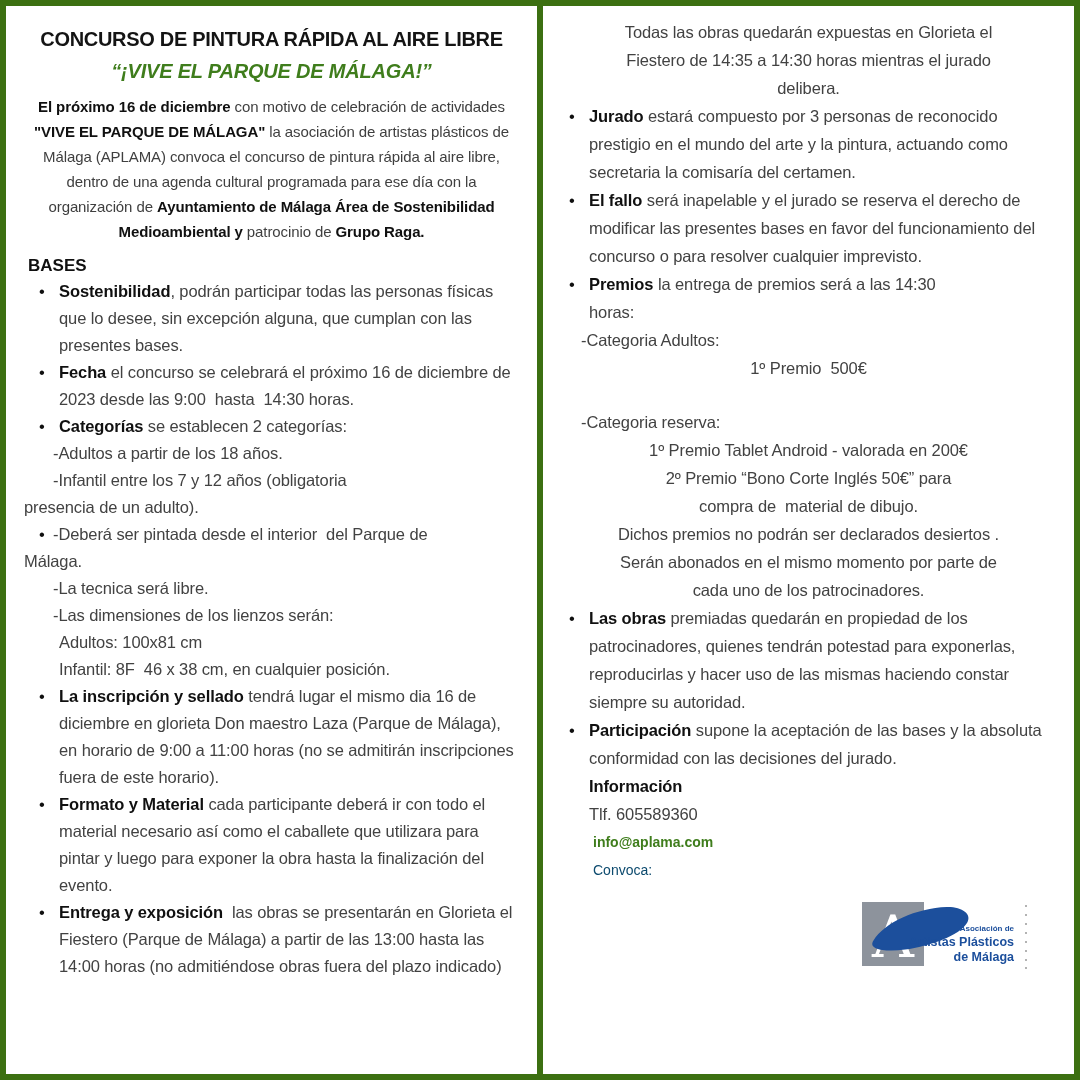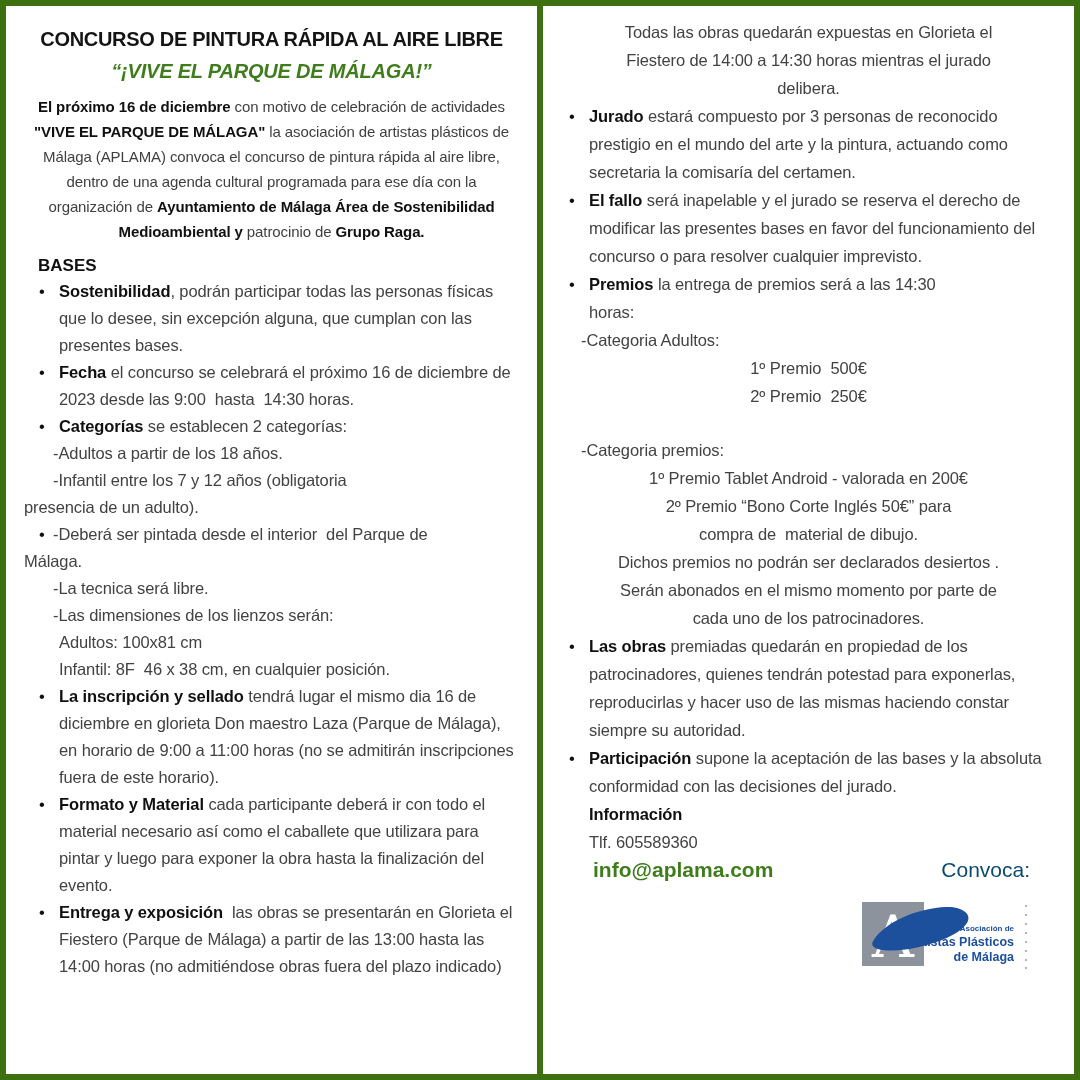--- a/index.html
+++ b/index.html
@@ -11,39 +11,39 @@
   .col-right{flex:1;padding:12px 16px 6px 16px;border-radius:12px;}
 
   .title1{font-size:20px;font-weight:700;color:#141414;text-align:center;
           margin:8px 0 0 0;line-height:30px;letter-spacing:-0.3px;}
   .title2{font-size:20px;font-weight:700;color:#3f7d1c;text-align:center;
           margin:2px 0 8px 0;line-height:30px;letter-spacing:-0.2px;font-style:italic;}
 
   .intro{margin:8px 0 12px 0;}
   .intro .blk{font-size:15px;line-height:25px;color:#3f3f3f;}
 
-  .bases{font-size:17px;font-weight:700;color:#101010;margin:6px 0 2px 14px;}
+  .bases{font-size:17px;font-weight:700;color:#101010;margin:6px 0 2px 4px;}
 
   .blk{font-size:16.5px;line-height:27px;color:#424242;white-space:pre-wrap;letter-spacing:-0.1px;}
   .col-right .blk{line-height:28px;}
   .blk b, .bases{color:#101010;}
   .bullet{position:relative;padding-left:35px;}
   .bullet .dot{position:absolute;left:15px;color:#101010;}
   .col-right .bullet{padding-left:30px;}
   .col-right .bullet .dot{left:10px;}
   .line.ind0{padding-left:0;}
   .line.ind1{padding-left:29px;}
   .line.ind2{padding-left:35px;}
   .col-right .line.ind1{padding-left:22px;}
   .col-right .line.ind2{padding-left:30px;}
   .center{text-align:center;}
   .spacer{height:26px;}
 
-  .contact-row{display:flex;justify-content:space-between;align-items:center;
-               padding:0 28px 0 34px;font-size:21px;line-height:28px;}
+  .contact-row{display:flex;justify-content:space-between;align-items:flex-start;
+               padding:0 28px 0 34px;font-size:14px;line-height:28px;flex-direction:column;}
   .email{color:#3f7d1c;font-weight:700;cursor:pointer;}
   .convoca{color:#0c4a6e;}
   .logo-row{display:flex;justify-content:flex-end;padding-right:10px;margin-top:12px;}
 </style>
 </head>
 <body>
 
 <div class="page">
 
   <div class="col col-left">
@@ -76,31 +76,30 @@
         <div class="blk bullet"><span class="dot">•</span><span class="btxt"><b>Formato y Material</b> cada participante deberá ir con todo el material necesario así como el caballete que utilizara para pintar y luego para exponer la obra hasta la finalización del evento.</span></div>
         <div class="blk bullet"><span class="dot">•</span><span class="btxt"><b>Entrega y exposición</b>  las obras se presentarán en Glorieta el Fiestero (Parque de Málaga) a partir de las 13:00 hasta las 14:00 horas (no admitiéndose obras fuera del plazo indicado)</span></div>
       </div>
   </div>
 
   <div class="divider"></div>
 
   <div class="col col-right">
     <div id="right-blocks">
         <div class="blk center">Todas las obras quedarán expuestas en Glorieta el</div>
-        <div class="blk center">Fiestero de 14:00 a 14:30 horas mientras el jurado</div>
+        <div class="blk center">Fiestero de 14:35 a 14:30 horas mientras el jurado</div>
         <div class="blk center">delibera.</div>
         <div class="blk bullet"><span class="dot">•</span><span class="btxt"><b>Jurado</b> estará compuesto por 3 personas de reconocido prestigio en el mundo del arte y la pintura, actuando como secretaria la comisaría del certamen.</span></div>
         <div class="blk bullet"><span class="dot">•</span><span class="btxt"><b>El fallo</b> será inapelable y el jurado se reserva el derecho de modificar las presentes bases en favor del funcionamiento del concurso o para resolver cualquier imprevisto.</span></div>
         <div class="blk bullet"><span class="dot">•</span><span class="btxt"><b>Premios</b> la entrega de premios será a las 14:30</span></div>
         <div class="blk line ind2">horas:</div>
         <div class="blk line ind1">-Categoria Adultos:</div>
         <div class="blk center">1º Premio  500€</div>
-        <div class="blk center">2º Premio  250€</div>
         <div class="spacer"></div>
-        <div class="blk line ind1">-Categoria premios:</div>
+        <div class="blk line ind1">-Categoria reserva:</div>
         <div class="blk center">1º Premio Tablet Android - valorada en 200€</div>
         <div class="blk center">2º Premio “Bono Corte Inglés 50€” para</div>
         <div class="blk center">compra de  material de dibujo.</div>
         <div class="blk center">Dichos premios no podrán ser declarados desiertos .</div>
         <div class="blk center">Serán abonados en el mismo momento por parte de</div>
         <div class="blk center">cada uno de los patrocinadores.</div>
         <div class="blk bullet"><span class="dot">•</span><span class="btxt"><b>Las obras</b> premiadas quedarán en propiedad de los patrocinadores, quienes tendrán potestad para exponerlas, reproducirlas y hacer uso de las mismas haciendo constar siempre su autoridad.</span></div>
         <div class="blk bullet"><span class="dot">•</span><span class="btxt"><b>Participación</b> supone la aceptación de las bases y la absoluta conformidad con las decisiones del jurado.</span></div>
         <div class="blk line ind2"><b>Información</b></div>
         <div class="blk line ind2">Tlf. 605589360</div>

